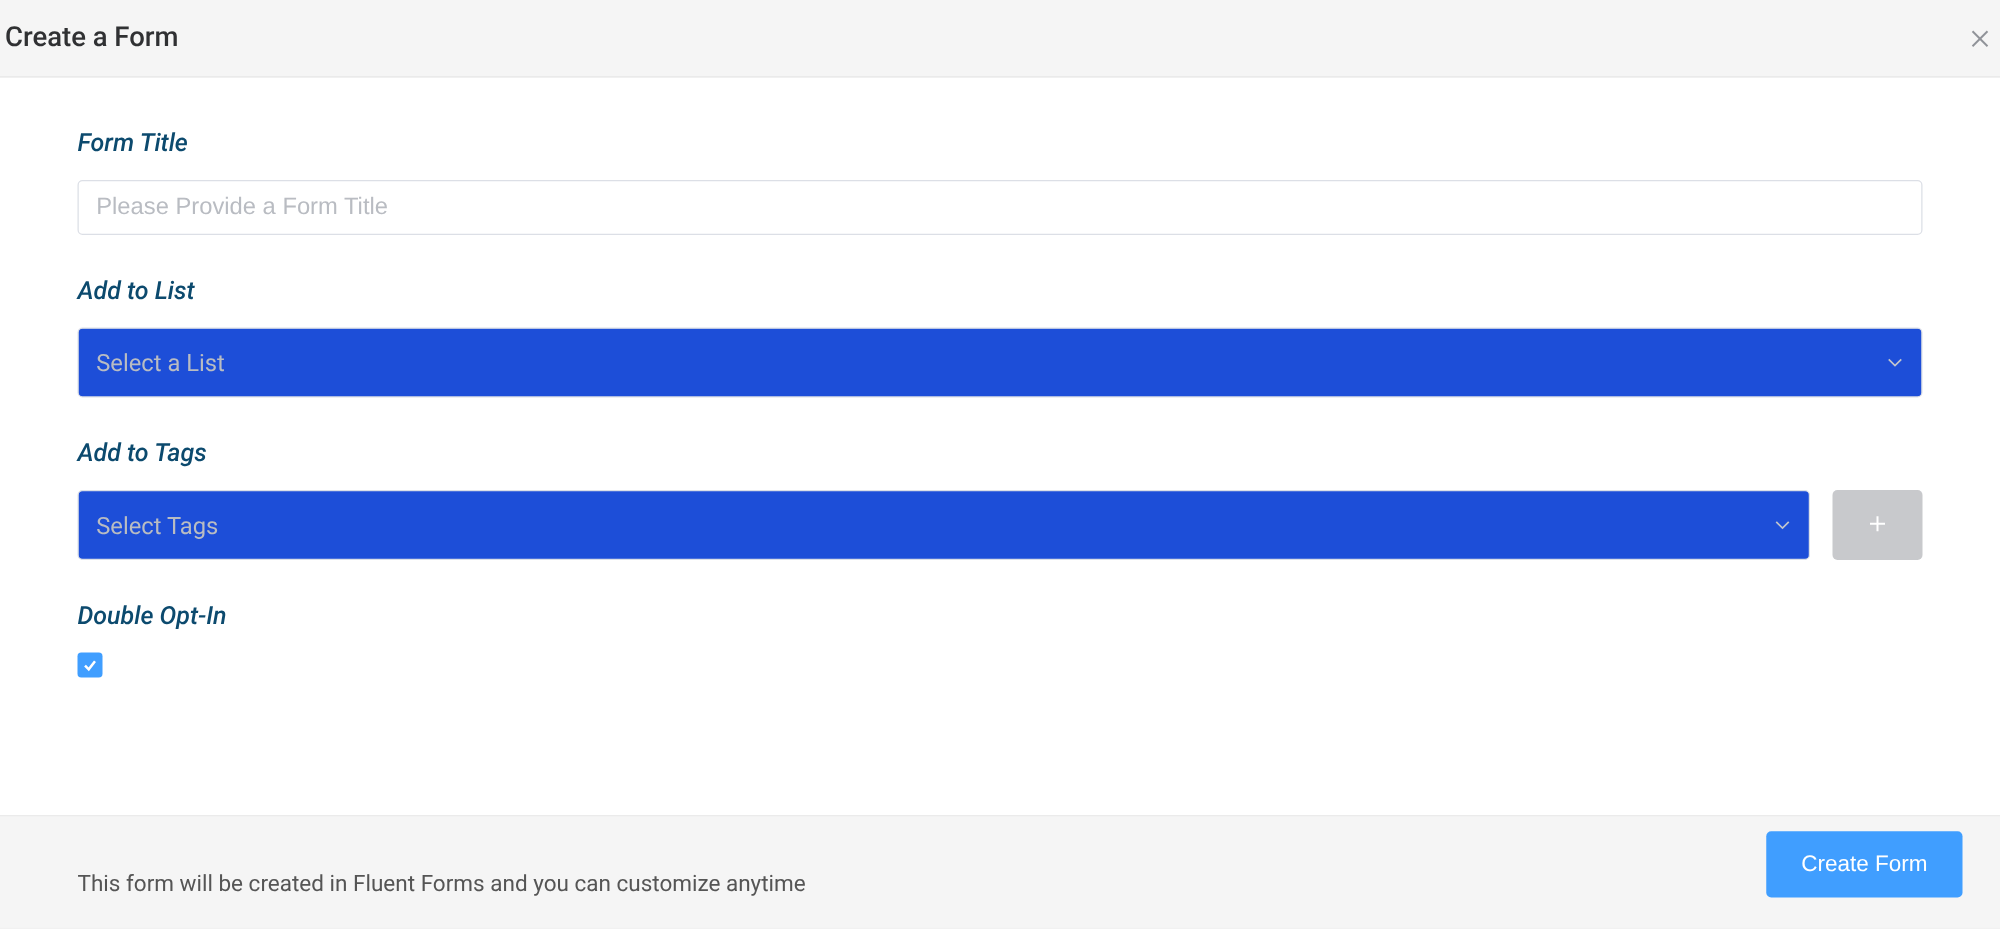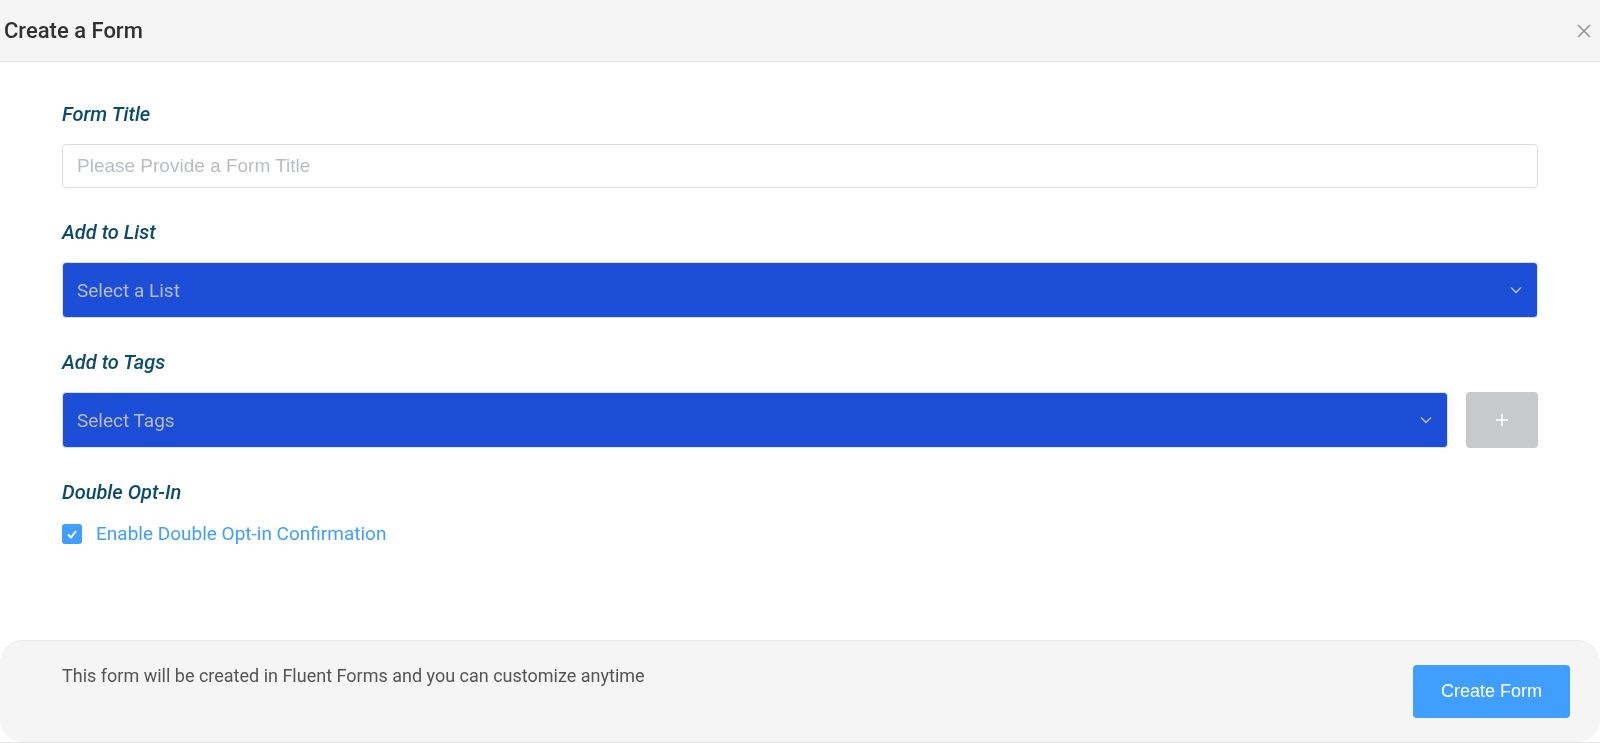--- a/index.html
+++ b/index.html
@@ -124,26 +124,25 @@
     align-items: center;
     justify-content: center;
   }
   .checkbox svg { display:block; }
   .checkbox-label {
     font-size: 19px;
     color: #409eff;
   }
   .modal-footer {
     background: #f5f5f5;
-    padding: 24px 30px 24px 62px;
-    display: flex;
-    align-items: flex-start;
+    padding: 12px 30px 24px 62px;
+    display: flex;
+    align-items: flex-end;
     justify-content: space-between;
     border-top: 1px solid #ebebeb;
-    border-radius: 23px;
   }
   .footer-note {
     font-size: 18px;
     color: #555;
   }
   .create-btn {
     background: #409eff;
     color: #fff;
     border: none;
     border-radius: 4px;
@@ -212,21 +211,20 @@
     </div>
 
     <div class="form-group">
       <label class="form-label">Double Opt-In</label>
       <div class="checkbox-row">
         <span class="checkbox">
           <svg width="12" height="12" viewBox="0 0 12 12" fill="none" stroke="#fff" stroke-width="2">
             <polyline points="2,6.5 5,9.5 10,3"></polyline>
           </svg>
         </span>
-        <span class="checkbox-label">Enable Double Opt-in Confirmation</span>
       </div>
     </div>
 
   </div>
 
   <div class="modal-footer">
     <span class="footer-note">This form will be created in Fluent Forms and you can customize anytime</span>
     <button class="create-btn">Create Form</button>
   </div>
 

